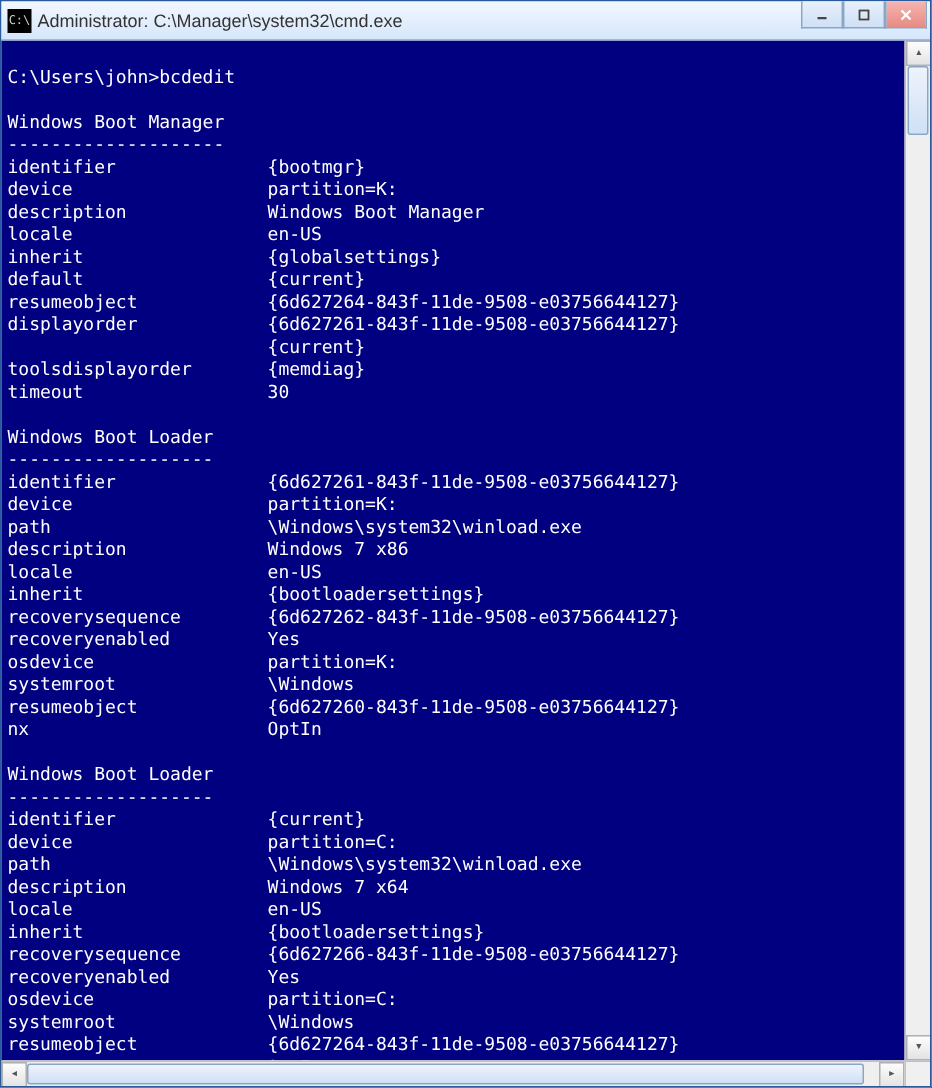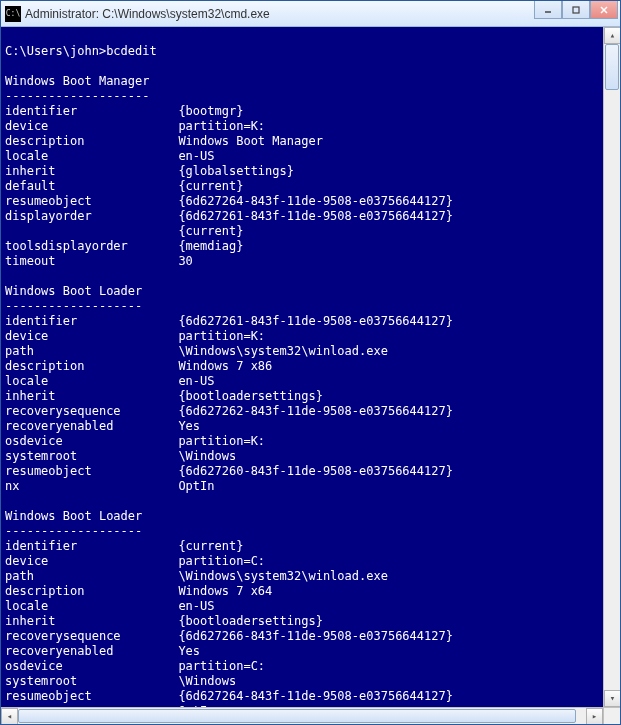--- a/index.html
+++ b/index.html
@@ -43,21 +43,21 @@
   .sb-track { flex:1; background:#efefef; position:relative;}
   .sb-thumb-v { position:absolute; left:1px; right:1px; top:0; height:46px; background:linear-gradient(#eef3fb,#cfe0f6); border:1px solid #8aa6c7; border-radius:2px;}
   .sb-thumb-h { position:absolute; top:1px; bottom:1px; left:0; width:558px; background:linear-gradient(#eef3fb,#cfe0f6); border:1px solid #8aa6c7; border-radius:2px;}
 </style>
 </head>
 <body>
 
 <div class="window">
   <div class="titlebar">
     <div class="titlebar-icon"></div>
-    <div class="title-text">Administrator: C:\Windows\system32\cmd.exe</div>
+    <div class="title-text">Administrator: C:\Manager\system32\cmd.exe</div>
     <div class="win-controls">
       <div class="win-btn">
           <svg viewBox="0 0 10 10">
             <line x1="2" y1="7" x2="8" y2="7" stroke="#444" stroke-width="1.5"></line>
           </svg>
         </div>
       <div class="win-btn">
           <svg viewBox="0 0 10 10">
             <rect x="2" y="2" width="6" height="6" fill="none" stroke="#444" stroke-width="1.2"></rect>
           </svg>

